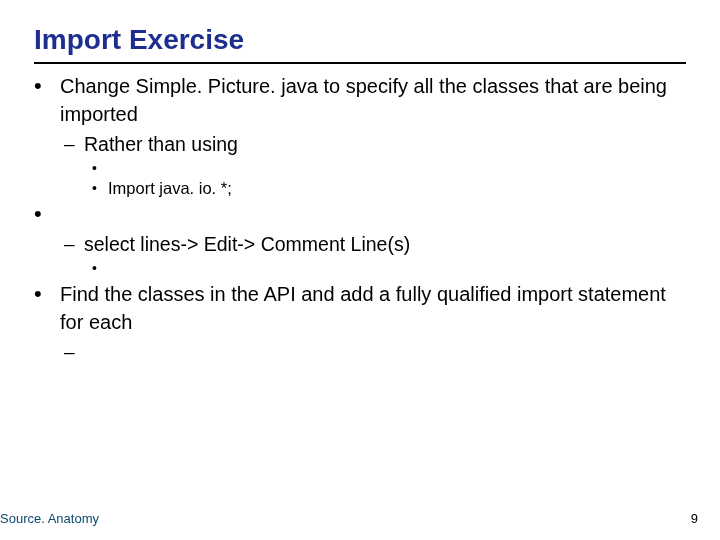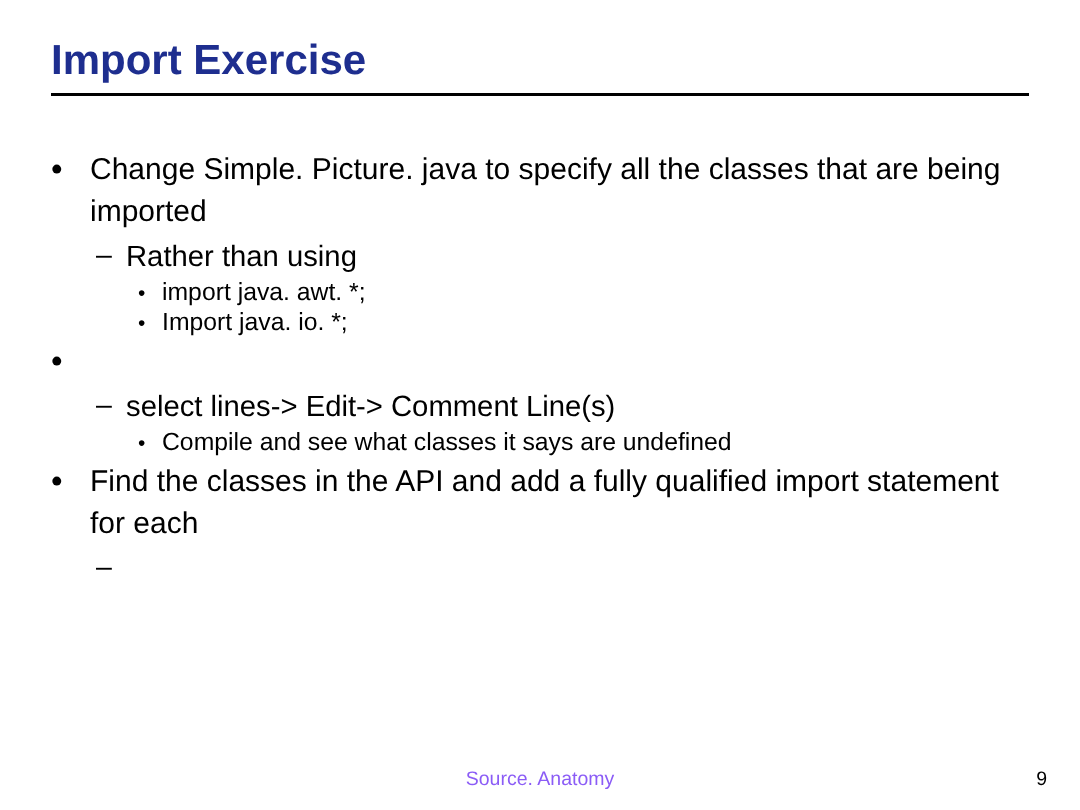--- a/index.html
+++ b/index.html
@@ -10,21 +10,21 @@
     color: #000;
     position: relative;
     padding: 24px 34px 0 34px;
   }
   .title {
     font-size: 28px;
     font-weight: bold;
     color: #1e2e8f;
     padding-bottom: 6px;
     border-bottom: 2px solid #000;
-    margin-bottom: 35px;
+    margin-bottom: 8px;
   }
   ul.top { list-style: none; }
   ul.top > li { margin-bottom: 2px; }
   ul.top > li > .row { display: flex; align-items: flex-start; }
   ul.top > li .dot1 {
     width: 26px; flex-shrink: 0;
     font-size: 22px; line-height: 28px; text-align: left;
   }
   ul.top > li .t1 { font-size: 20px; line-height: 28px; }
 
@@ -39,21 +39,21 @@
   ul.lvl3 { list-style: none; padding-left: 28px; margin-top: 2px; margin-bottom: 2px; }
   ul.lvl3 > li > .row { display: flex; align-items: flex-start; }
   ul.lvl3 > li .dot3 {
     width: 16px; flex-shrink: 0;
     font-size: 14px; line-height: 20px;
   }
   ul.lvl3 > li .t3 { font-size: 16.5px; line-height: 20px; }
 
   .footer-center {
     position: absolute; bottom: 14px; left: 0; right: 0;
-    text-align: center; font-size: 13px; color: #8b5cf6;
+    font-size: 13px; color: #0c4a6e;
   }
   .footer-right {
     position: absolute; bottom: 14px; right: 22px;
     font-size: 13px; color: #000;
   }
 </style>
 </head>
 <body>
 
 <div class="title">Import Exercise</div>
@@ -67,21 +67,20 @@
     <ul class="lvl2">
       <li>
         <div class="row">
           <span class="dash">–</span>
           <span class="t2">Rather than using</span>
         </div>
         <ul class="lvl3">
           <li>
             <div class="row">
               <span class="dot3">•</span>
-              <span class="t3">import java. awt. *;</span>
             </div>
           </li>
           <li>
             <div class="row">
               <span class="dot3">•</span>
               <span class="t3">Import java. io. *;</span>
             </div>
           </li>
         </ul>
       </li>
@@ -95,21 +94,20 @@
     <ul class="lvl2">
       <li>
         <div class="row">
           <span class="dash">–</span>
           <span class="t2">select lines-&gt; Edit-&gt; Comment Line(s)</span>
         </div>
         <ul class="lvl3">
           <li>
             <div class="row">
               <span class="dot3">•</span>
-              <span class="t3">Compile and see what classes it says are undefined</span>
             </div>
           </li>
         </ul>
       </li>
     </ul>
   </li>
 
   <li>
     <div class="row">
       <span class="dot1">•</span>

